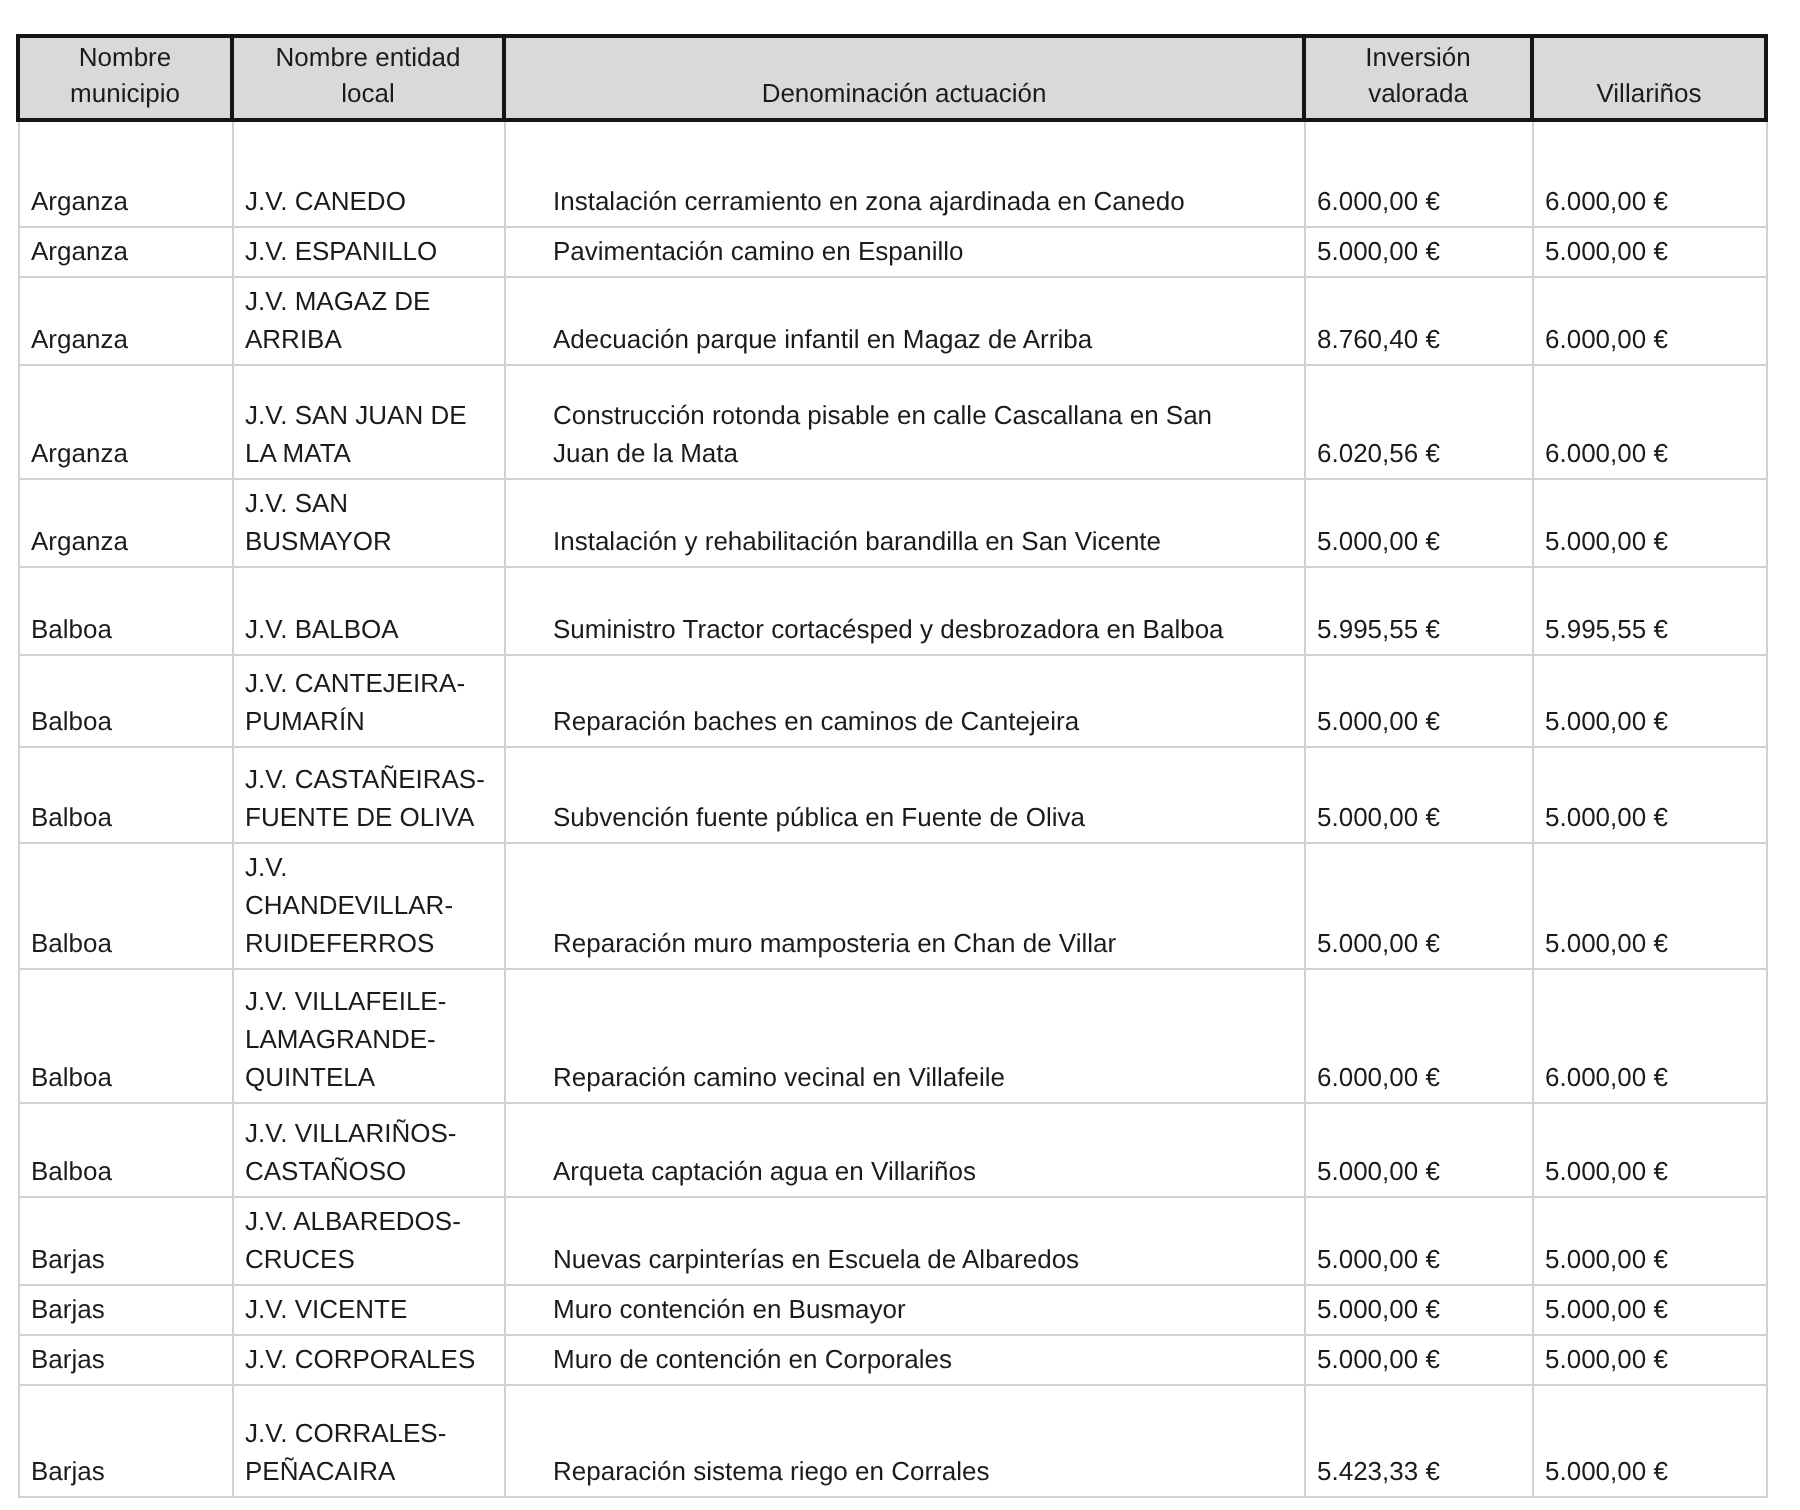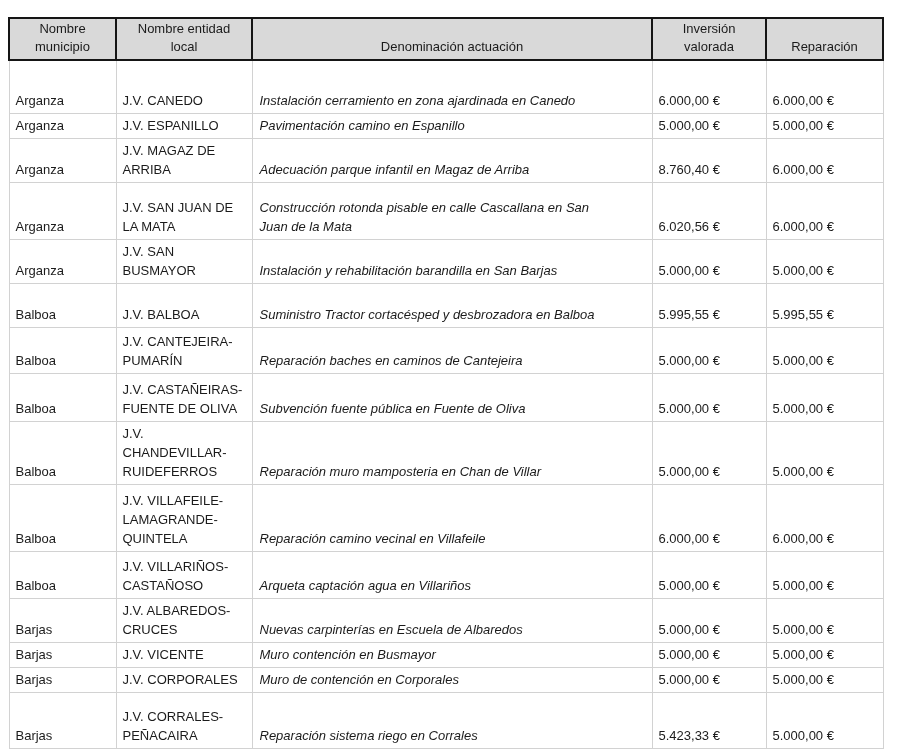--- a/index.html
+++ b/index.html
@@ -48,21 +48,21 @@
   }
 
   
   tbody td {
     border: 1px solid #d2d2d2;
     vertical-align: bottom;
     padding: 2px 4px 3px 6px;
     box-sizing: border-box;
     word-wrap: break-word;
   }
-  tbody td.col-actuacion  { padding-left: 7px; padding-right: 35px; font-style: italic; }
+  tbody td.col-actuacion  { padding-left: 24px; padding-right: 35px; }
   tbody td.col-inversion,
   tbody td.col-subvencion { padding-right: 7px; }
 
   
   tbody tr:nth-child(1)  { height: 53px; }
   tbody tr:nth-child(2)  { height: 23px; }
   tbody tr:nth-child(3)  { height: 37px; }
   tbody tr:nth-child(4)  { height: 57px; }
   tbody tr:nth-child(5)  { height: 41px; }
   tbody tr:nth-child(6)  { height: 44px; }
@@ -87,21 +87,21 @@
       <col class="c-actuacion">
       <col class="c-inversion">
       <col class="c-subvencion">
     </colgroup>
     <thead>
       <tr>
         <th>Nombre municipio</th>
         <th>Nombre entidad local</th>
         <th>Denominación actuación</th>
         <th>Inversión valorada</th>
-        <th>Reparación</th>
+        <th>Villariños</th>
       </tr>
     </thead>
     <tbody id="table-body">
         <tr>
           <td class="col-municipio">Arganza</td>
           <td class="col-entidad">J.V. CANEDO</td>
           <td class="col-actuacion">Instalación cerramiento en zona ajardinada en Canedo</td>
           <td class="col-inversion">6.000,00 €</td>
           <td class="col-subvencion">6.000,00 €</td>
         </tr>
@@ -122,21 +122,21 @@
         <tr>
           <td class="col-municipio">Arganza</td>
           <td class="col-entidad">J.V. SAN JUAN DE LA MATA</td>
           <td class="col-actuacion">Construcción rotonda pisable en calle Cascallana en San Juan de la Mata</td>
           <td class="col-inversion">6.020,56 €</td>
           <td class="col-subvencion">6.000,00 €</td>
         </tr>
         <tr>
           <td class="col-municipio">Arganza</td>
           <td class="col-entidad">J.V. SAN BUSMAYOR</td>
-          <td class="col-actuacion">Instalación y rehabilitación barandilla en San Barjas</td>
+          <td class="col-actuacion">Instalación y rehabilitación barandilla en San Vicente</td>
           <td class="col-inversion">5.000,00 €</td>
           <td class="col-subvencion">5.000,00 €</td>
         </tr>
         <tr>
           <td class="col-municipio">Balboa</td>
           <td class="col-entidad">J.V. BALBOA</td>
           <td class="col-actuacion">Suministro Tractor cortacésped y desbrozadora en Balboa</td>
           <td class="col-inversion">5.995,55 €</td>
           <td class="col-subvencion">5.995,55 €</td>
         </tr>

